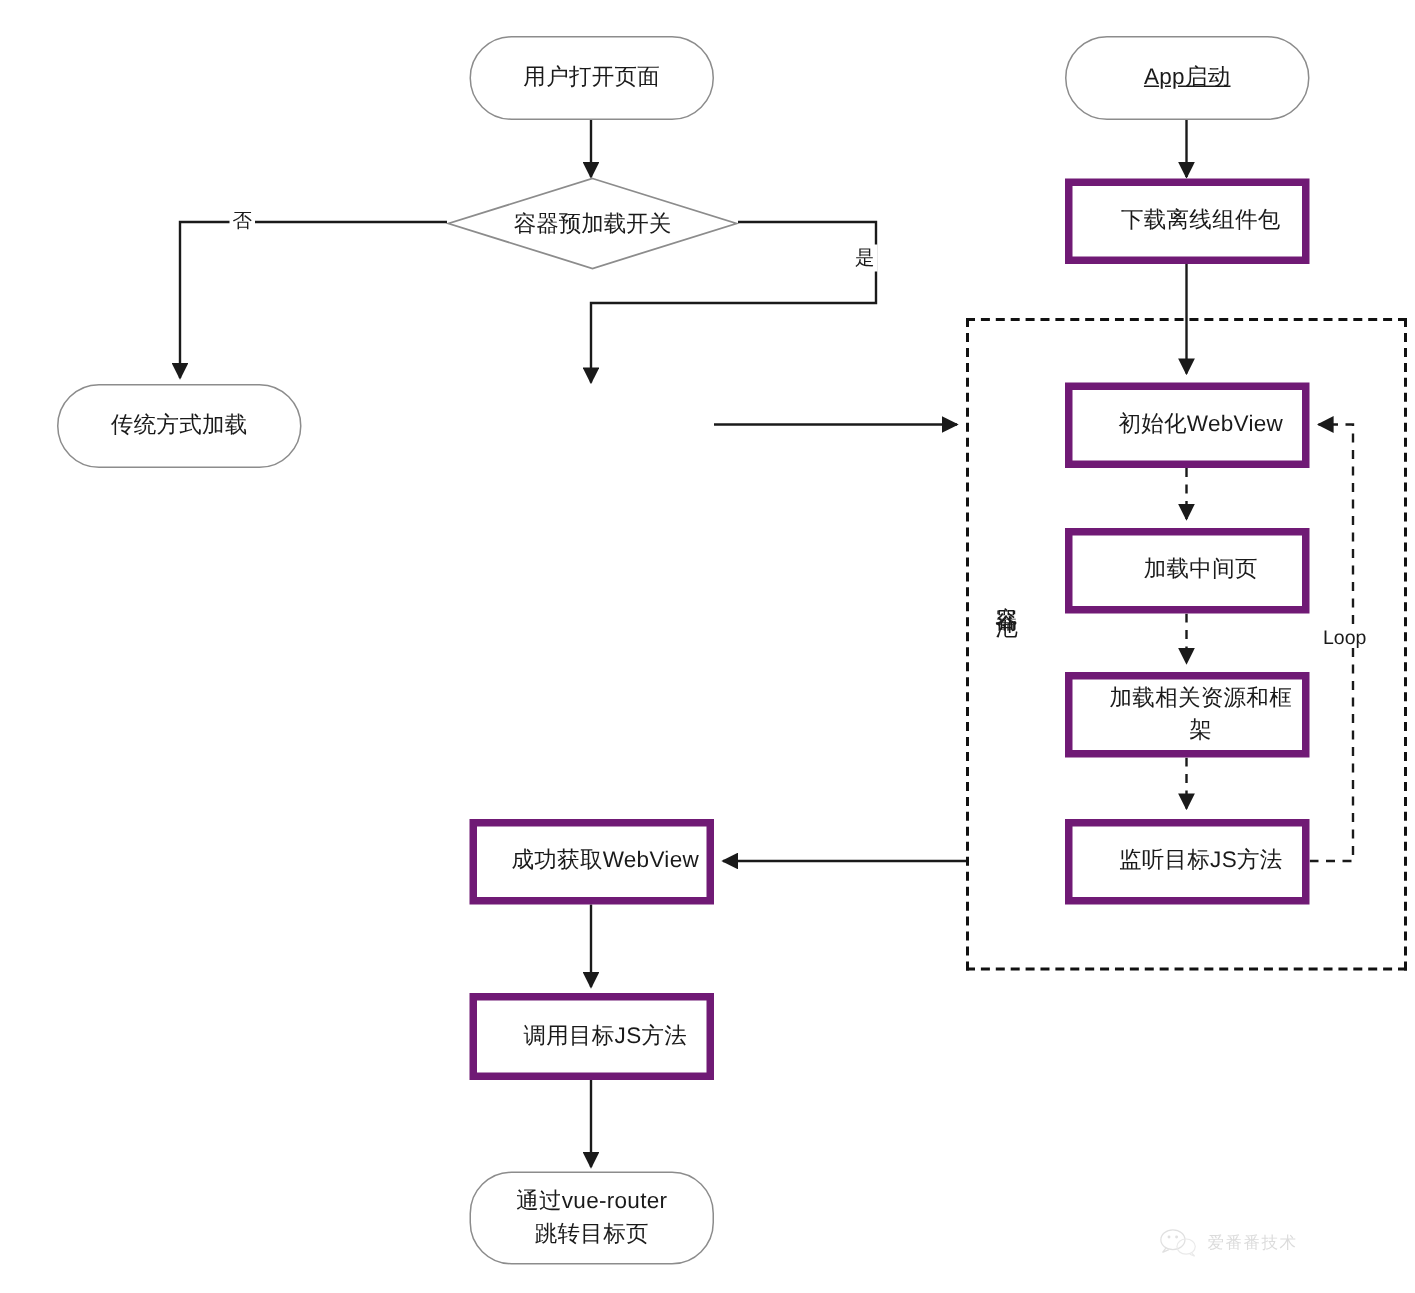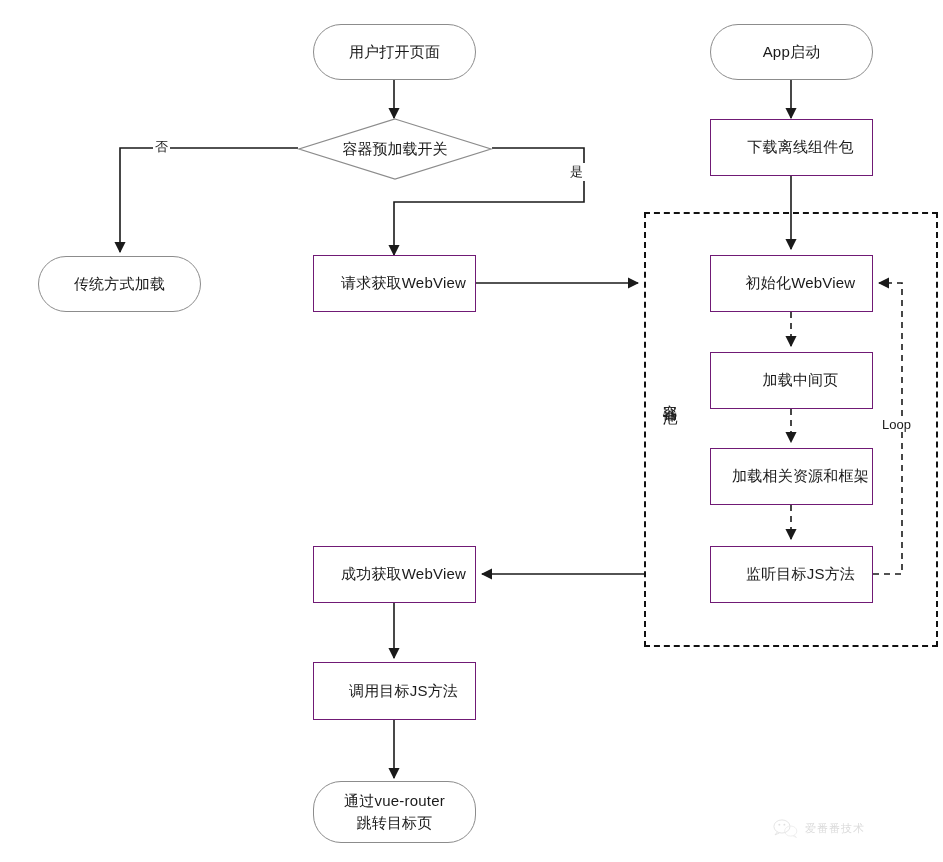--- a/index.html
+++ b/index.html
@@ -25,21 +25,21 @@
     align-items: center;
     justify-content: center;
     text-align: center;
     background: #ffffff;
     color: #1a1a1a;
     font-size: 15px;
     line-height: 1.35;
     letter-spacing: 0.2px;
   }
   .node.rect {
-    border: 1px solid #701a75;
+    border: 5px solid #701a75;
     padding-left: 18px;
   }
   .node.round {
     border: 1px solid #8c8c8c;
     border-radius: 28px;
   }
   .diamond-wrap {
     position: absolute;
   }
   .diamond-wrap svg {
@@ -178,38 +178,35 @@
   </div>
 
   <div class="edge-label" style="left:552px; top:163px;">
     <span>是</span>
   </div>
 
   <div class="node round" style="left:22px; top:256px; width:163px; height:56px;">
     <span>传统方式加载</span>
   </div>
 
-  <div class="node rect" style="left:297px; top:255px; width:163px; height:57px;">
-    <span>请求获取WebView</span>
-  </div>
 
   <div class="node rect" style="left:297px; top:546px; width:163px; height:57px;">
     <span>成功获取WebView</span>
   </div>
 
   <div class="node rect" style="left:297px; top:662px; width:163px; height:58px;">
     <span>调用目标JS方法</span>
   </div>
 
   <div class="node round" style="left:297px; top:781px; width:163px; height:62px; flex-direction:column; gap:2px;">
     <span>通过vue-router</span>
     <span>跳转目标页</span>
   </div>
 
-  <div class="node round" style="left:694px; top:24px; width:163px; height:56px;">
+  <div class="node round" style="left:694px; top:24px; width:163px; height:56px;text-decoration:underline;">
     <span>App启动</span>
   </div>
 
   <div class="node rect" style="left:694px; top:119px; width:163px; height:57px;">
     <span>下载离线组件包</span>
   </div>
 
   <div class="pool-box" style="left:628px; top:212px; width:294px; height:435px;"></div>
 
   <div class="pool-label" style="left:647px; top:392px;">

